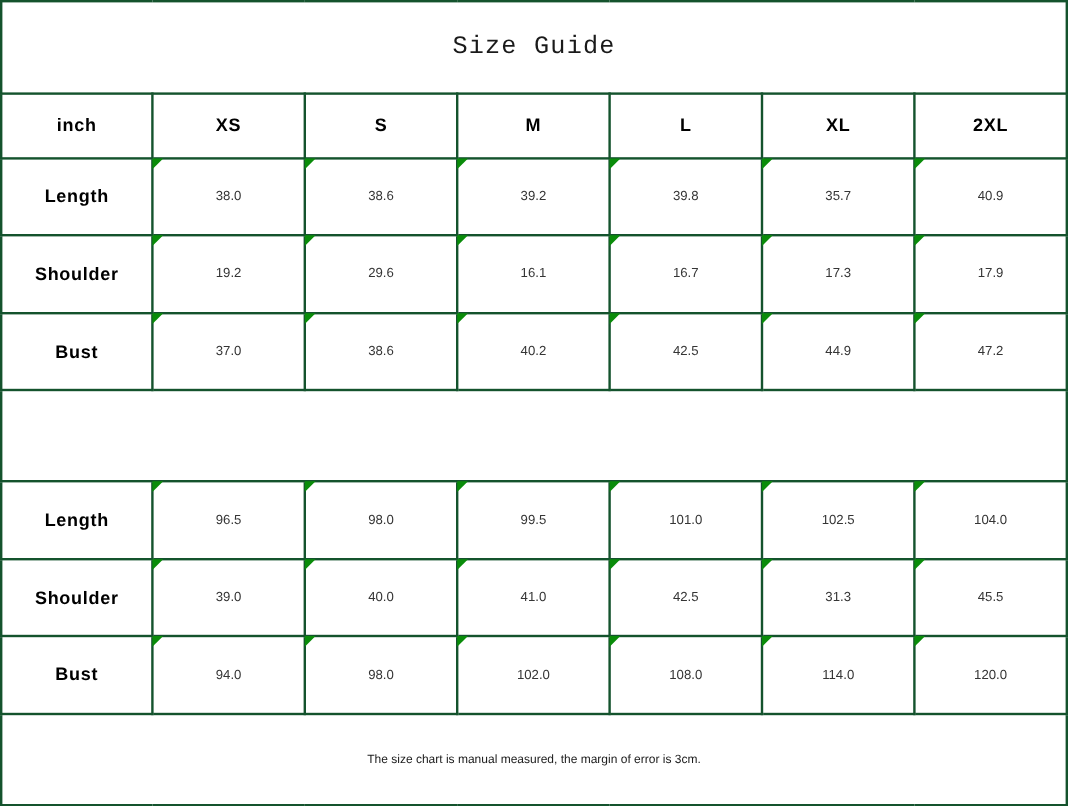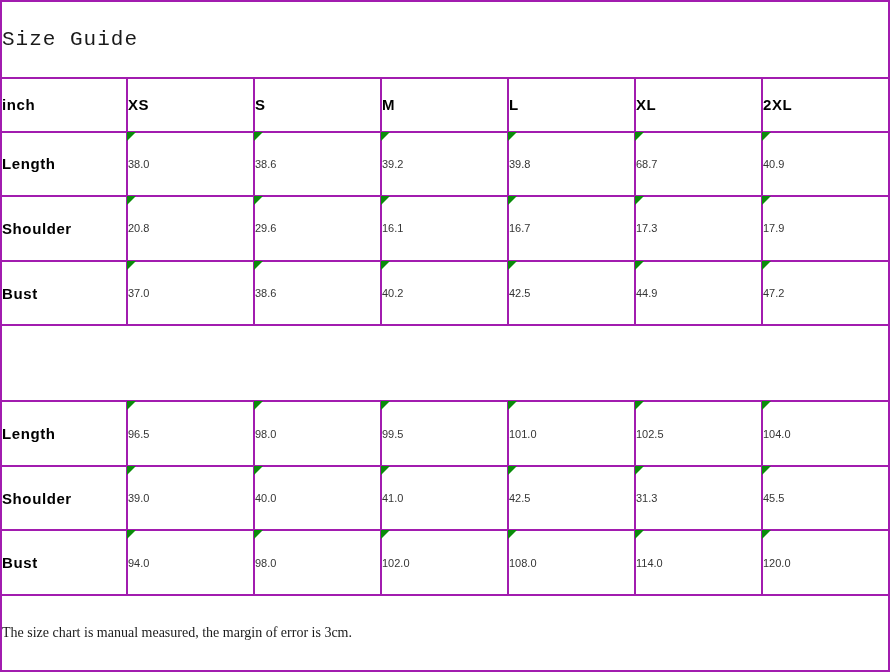--- a/index.html
+++ b/index.html
@@ -7,24 +7,24 @@
     width: 890px; height: 672px; overflow: hidden;
     font-family: "Liberation Sans", sans-serif;
   }
   table.size-guide {
     border-collapse: collapse;
     table-layout: fixed;
     width: 890px; height: 672px;
     background: #ffffff;
   }
   td {
-    border: 2px solid #a21caf;
-    text-align: left;
+    border: 2px solid #14532d;
+    text-align: center;
     vertical-align: middle;
-    padding: 0;
+    padding: 12px;
     position: relative;
     overflow: visible;
   }
   tr.title-row   { height: 62px; }
   tr.head-row    { height: 43px; }
   tr.data-row    { height: 52px; }
   tr.gap-row     { height: 61px; }
   tr.footer-row  { height: 61px; }
 
   .title-cell {
@@ -37,22 +37,22 @@
     font-weight: bold;
     font-size: 15px;
     letter-spacing: 0.6px;
     color: #000000;
   }
   .val-cell {
     font-size: 11px;
     color: var(--value-text, #353535);
   }
   .footer-cell {
-    font-family: Liberation Serif, serif;
-    font-size: 14px;
+    font-family: Liberation Sans, sans-serif;
+    font-size: 10px;
     color: #1a1a1a;
   }
   .tri {
     position: absolute;
     top: -1px; left: -1px;
     width: 0; height: 0;
     border-top: 9px solid var(--flag-green, #0a8c0a);
     border-right: 9px solid transparent;
   }
 </style>
@@ -84,27 +84,27 @@
     <td class="head-cell">XL</td>
     <td class="head-cell">2XL</td>
   </tr>
 
   <tr class="data-row">
     <td class="label-cell">Length</td>
     <td class="val-cell"><span class="tri"></span><span>38.0</span></td>
     <td class="val-cell"><span class="tri"></span><span>38.6</span></td>
     <td class="val-cell"><span class="tri"></span><span>39.2</span></td>
     <td class="val-cell"><span class="tri"></span><span>39.8</span></td>
-    <td class="val-cell"><span class="tri"></span><span>68.7</span></td>
+    <td class="val-cell"><span class="tri"></span><span>35.7</span></td>
     <td class="val-cell"><span class="tri"></span><span>40.9</span></td>
   </tr>
 
   <tr class="data-row">
     <td class="label-cell">Shoulder</td>
-    <td class="val-cell"><span class="tri"></span><span>20.8</span></td>
+    <td class="val-cell"><span class="tri"></span><span>19.2</span></td>
     <td class="val-cell"><span class="tri"></span><span>29.6</span></td>
     <td class="val-cell"><span class="tri"></span><span>16.1</span></td>
     <td class="val-cell"><span class="tri"></span><span>16.7</span></td>
     <td class="val-cell"><span class="tri"></span><span>17.3</span></td>
     <td class="val-cell"><span class="tri"></span><span>17.9</span></td>
   </tr>
 
   <tr class="data-row">
     <td class="label-cell">Bust</td>
     <td class="val-cell"><span class="tri"></span><span>37.0</span></td>

